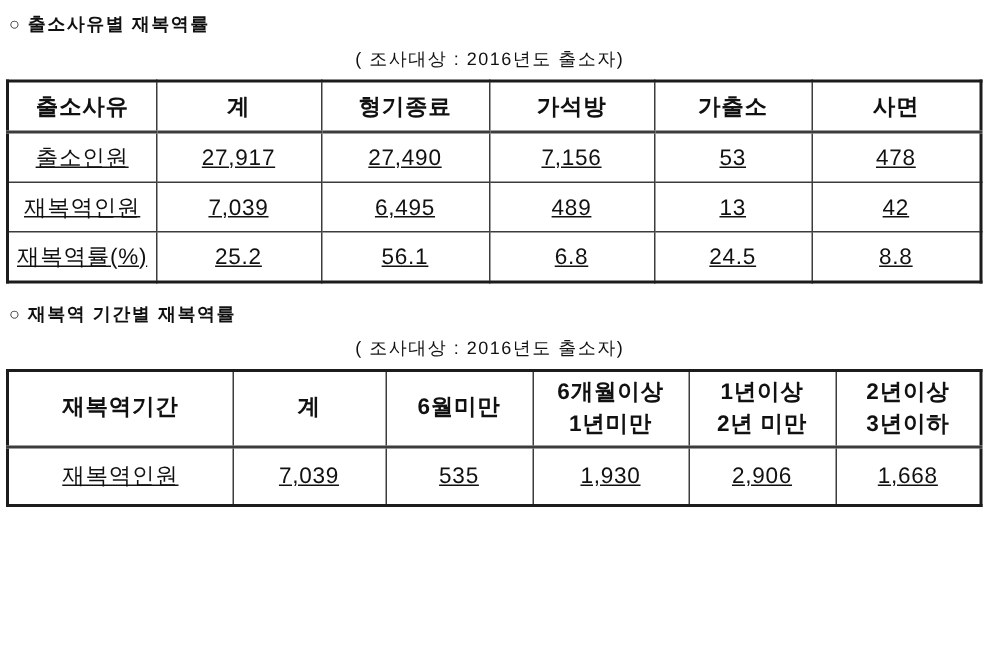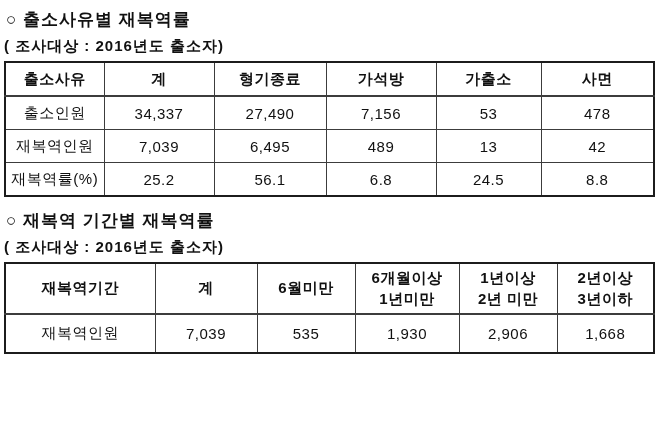--- a/index.html
+++ b/index.html
@@ -10,31 +10,31 @@
     color: #111111;
   }
   .page {
     width: 657px;
     height: 448px;
     box-sizing: border-box;
     padding: 5px 4px 0 4px;
     overflow: hidden;
   }
   .section-title {
-    font-size: 17px;
+    font-size: 12px;
     font-weight: bold;
     letter-spacing: 1px;
     padding: 3px 0 0 2px;
     white-space: nowrap;
   }
   .section-subtitle {
-    font-size: 15px;
-    font-weight: bold;
+    font-size: 12px;
+    font-weight: normal;
     letter-spacing: 1px;
-    text-align: left;
+    text-align: center;
     padding: 6px 4px 5px 0;
     white-space: nowrap;
   }
   table {
     width: 649px;
     border-collapse: collapse;
     table-layout: fixed;
     border: 2px solid #1c1c1c;
   }
   th, td {
@@ -44,21 +44,21 @@
     font-size: 15px;
     letter-spacing: 0.5px;
     white-space: pre-line;
     padding: 0 2px;
     overflow: hidden;
   }
   th {
     font-weight: bold;
     border-bottom-width: 2px;
   }
-  td { font-weight: normal; }
+  td { font-weight: normal; text-decoration: underline; }
   .t1 th { height: 32px; margin-left: 35px; }
   .t1 td { height: 32px; }
   .t2 th { height: 49px; line-height: 1.35; }
   .t2 tr.single td { height: 37px; }
   .t2 tr.double td { height: 41px; line-height: 1.4; }
   .gap { height: 9px; }
 </style>
 </head>
 <body>
 
@@ -82,21 +82,21 @@
           <th>계</th>
           <th>형기종료</th>
           <th>가석방</th>
           <th>가출소</th>
           <th>사면</th>
         </tr>
       </thead>
       <tbody>
         <tr>
           <td>출소인원</td>
-          <td>34,337</td>
+          <td>27,917</td>
           <td>27,490</td>
           <td>7,156</td>
           <td>53</td>
           <td>478</td>
         </tr>
         <tr>
           <td>재복역인원</td>
           <td>7,039</td>
           <td>6,495</td>
           <td>489</td>

